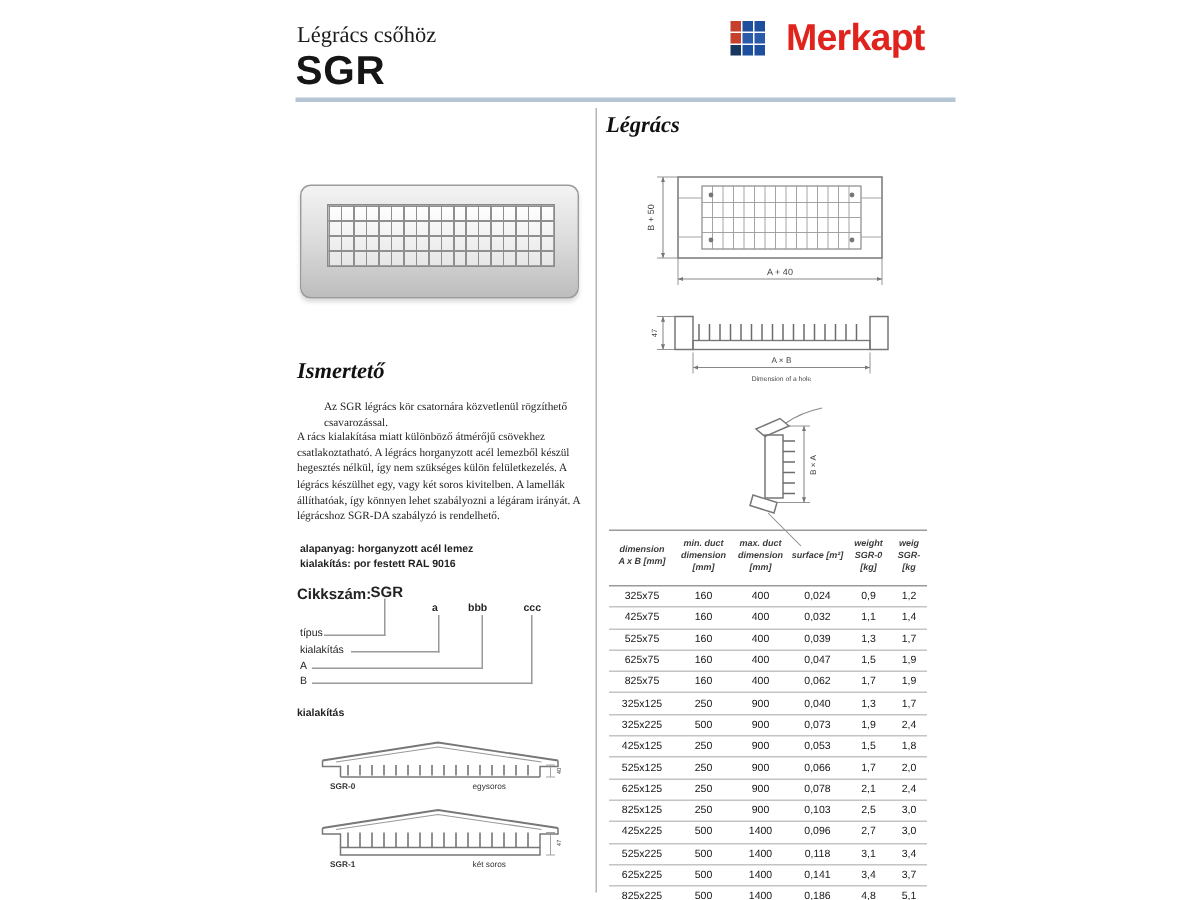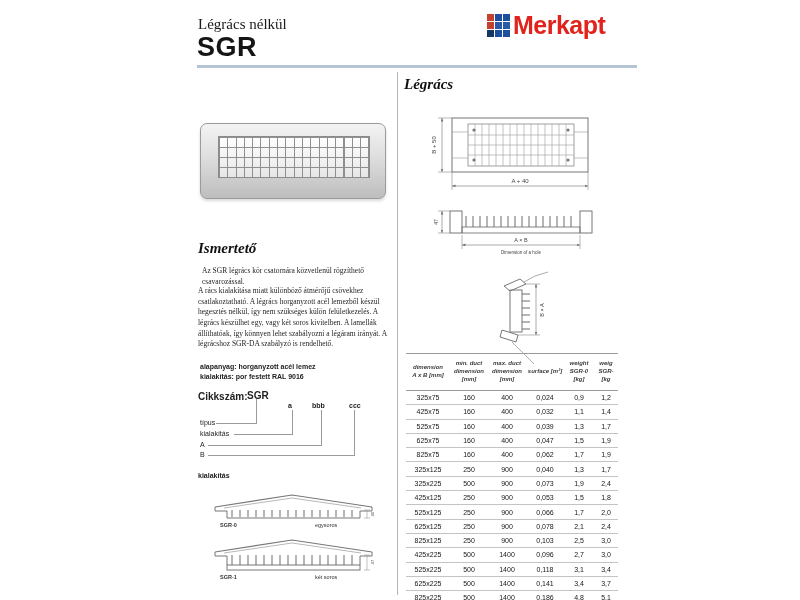--- a/index.html
+++ b/index.html
@@ -4,21 +4,21 @@
 <style>
   html,body{margin:0;padding:0;background:#fff;}
   .screen{position:relative;width:800px;height:600px;background:#ffffff;overflow:hidden;
           font-family:"Liberation Sans",sans-serif;color:#1a1a1a;}
   .abs{position:absolute;}
   
   .subtitle{font:15px "Liberation Serif",serif;color:#1a1a1a;}
   .title{font:800 27px "Liberation Sans",sans-serif;letter-spacing:.5px;color:#151515;}
   .rule{background:#b6c5d3;}
   .vdiv{background:#b5b5b5;}
-  .logo{display:flex;align-items:center;gap:3px;}
+  .logo{display:flex;align-items:center;gap:14px;}
   .logo-grid{display:grid;grid-template-columns:repeat(3,7px);grid-template-rows:repeat(3,7px);gap:1px;}
   .logo-grid span{display:block;}
   .logo-text{font:700 25px/26px "Liberation Sans",sans-serif;letter-spacing:-.5px;color:#e0231c;}
   
   .photo-frame{background:linear-gradient(180deg,#f3f3f3 0%,#dedede 45%,#bdbdbd 100%);
                border:1px solid #9b9b9b;border-radius:7px;box-shadow:0 2px 3px rgba(0,0,0,.15);}
   .photo-grid{position:absolute;left:17px;top:12px;width:150px;height:40px;border:1px solid #8a8a8a;
       background-image:
         repeating-linear-gradient(90deg,#8f8f8f 0,#8f8f8f 1px,transparent 1px,transparent 8.3px),
         repeating-linear-gradient(180deg,#8f8f8f 0,#8f8f8f 1px,transparent 1px,transparent 10px),
@@ -40,21 +40,21 @@
   .tc{text-align:center;}
   .c0{width:44px}.c1{width:38px}.c2{width:38px}.c3{width:38px}.c4{width:30px}.c5{width:24px}
   svg{overflow:visible;}
   svg text{font-family:"Liberation Sans",sans-serif;fill:#444;}
 </style>
 </head>
 <body>
 
 <div class="screen">
 
-  <div class="abs subtitle" style="left:198px;top:16px;">Légrács nélkül</div>
+  <div class="abs subtitle" style="left:198px;top:16px;">Légrács csőhöz</div>
   <div class="abs title" style="left:197px;top:32px;">SGR</div>
 
   <div class="abs logo" style="left:487px;top:12px;">
     <span class="logo-grid">
       <span style="background:#c6402e"></span>
         <span style="background:#1d4f9e"></span>
         <span style="background:#1d4f9e"></span>
       <span style="background:#c6402e"></span>
         <span style="background:#2a5aa8"></span>
         <span style="background:#2a5aa8"></span>
@@ -66,21 +66,21 @@
   </div>
 
   <div class="abs rule" style="left:197px;top:65px;width:440px;height:3px;"></div>
   <div class="abs vdiv" style="left:397px;top:72px;width:1px;height:523px;"></div>
 
   <div class="abs photo-frame" style="left:200px;top:123px;width:184px;height:74px;">
     <div class="photo-grid"></div>
   </div>
 
   <div class="abs h" style="left:198px;top:240px;">Ismertető</div>
-  <div class="abs p" style="left:202px;top:266px;width:190px;">Az SGR légrács kör csatornára közvetlenül rögzíthető csavarozással.</div>
+  <div class="abs p" style="left:216px;top:266px;width:190px;">Az SGR légrács kör csatornára közvetlenül rögzíthető csavarozással.</div>
   <div class="abs p" style="left:198px;top:286px;width:198px;">A rács kialakítása miatt különböző átmérőjű csövekhez csatlakoztatható. A légrács horganyzott acél lemezből készül hegesztés nélkül, így nem szükséges külön felületkezelés. A légrács készülhet egy, vagy két soros kivitelben. A lamellák állíthatóak, így könnyen lehet szabályozni a légáram irányát. A légrácshoz SGR-DA szabályzó is rendelhető.</div>
 
   <div class="abs s" style="left:200px;top:363px;">alapanyag: horganyzott acél lemez</div>
   <div class="abs s" style="left:200px;top:373px;">kialakítás: por festett  RAL 9016</div>
 
   <div class="abs s2" style="left:198px;top:391px;">Cikkszám:</div>
   <div class="abs s2" style="left:247px;top:390px;">SGR</div>
   <div class="abs s" style="left:288px;top:402px;">a</div>
   <div class="abs s" style="left:312px;top:402px;">bbb</div>
   <div class="abs s" style="left:349px;top:402px;">ccc</div>

